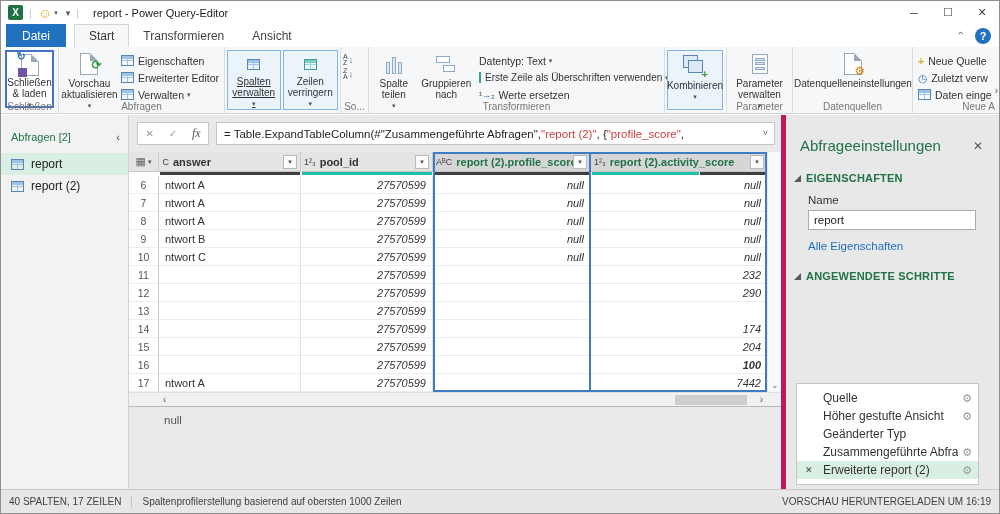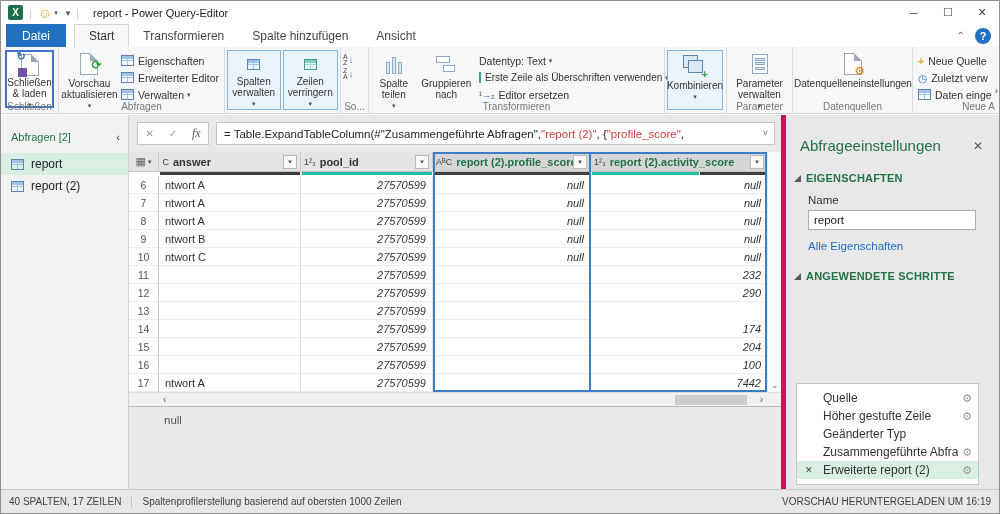--- a/index.html
+++ b/index.html
@@ -171,21 +171,20 @@
       <span class="winbtn">─</span>
       <span class="winbtn">☐</span>
       <span class="winbtn">✕</span>
     </div>
   </div>
 
   <div class="tabrow">
     <span class="tab datei">Datei</span>
     <span class="tab active">Start</span>
     <span class="tab">Transformieren</span>
-    <span class="tab">Spalte hinzufügen</span>
     <span class="tab">Ansicht</span>
     <div class="tabrow-right">
       <span class="rib-collapse">⌃</span>
       <span class="helpdot">?</span>
     </div>
   </div>
 
   <div class="ribbon">
 
     <div class="rgroup" style="width:58px;">
@@ -223,21 +222,21 @@
         </div>
         <div class="smallrow">
           <span class="sicon minitable"></span>
           <span>Verwalten</span>&nbsp;<span class="caret">▾</span>
         </div>
       </div>
       <span class="rg-label">Abfragen</span>
     </div>
 
     <div class="rgroup" style="width:116px;">
-      <div class="bigbtn bluebox" style="width:54px;">
+      <div class="bigbtn bluebox" style="width:54px;text-decoration:underline;">
         <span class="bicon">
             <span class="minitable"></span>
           </span>
         <span>Spalten verwalten</span>
           <span class="caret">▾</span>
       </div>
       <div class="bigbtn bluebox" style="width:56px;margin-left:2px;">
         <span class="bicon">
             <span class="minitable green"></span>
           </span>
@@ -294,21 +293,21 @@
         <div class="smallrow" style="font-size:10px;">
           <span class="sicon minitable green"></span>
           <span>Erste Zeile als Überschriften verwenden</span>&nbsp;<span class="caret">▾</span>
         </div>
         <div class="smallrow">
           <span class="sicon num12">
               <span>¹</span>
               <span class="blue">→</span>
               <span>₂</span>
             </span>
-          <span>Editor ersetzen</span>
+          <span>Werte ersetzen</span>
         </div>
       </div>
       <span class="rg-label">Transformieren</span>
     </div>
 
     <div class="rgroup" style="width:62px;">
       <div class="bigbtn bluebox" style="width:56px;">
         <span class="bicon">
           <span class="combicon">
               <i style="left:0;top:0;"></i>
@@ -525,21 +524,21 @@
               <div class="cell c1"></div>
               <div class="cell c2 numv">27570599</div>
               <div class="cell c3"></div>
               <div class="cell c4 numv" style="border-right: none;">204</div>
             </div>
             <div class="grow">
               <div class="cell c0 rnum">16</div>
               <div class="cell c1"></div>
               <div class="cell c2 numv">27570599</div>
               <div class="cell c3"></div>
-              <div class="cell c4 numv" style="border-right: none;">100</div>
+              <div class="cell c4 numv" style="border-right: none; font-weight: bold;">100</div>
             </div>
             <div class="grow">
               <div class="cell c0 rnum">17</div>
               <div class="cell c1">ntwort A</div>
               <div class="cell c2 numv">27570599</div>
               <div class="cell c3"></div>
               <div class="cell c4 numv" style="border-right: none;">7442</div>
             </div>
           </div>
 
@@ -576,21 +575,21 @@
       <div class="sectionhead">
         <span class="tri"></span>
         <span>ANGEWENDETE SCHRITTE</span>
       </div>
       <div class="steps">
         <div class="step">
           <span class="slabel">Quelle</span>
           <span class="gear">⚙</span>
         </div>
         <div class="step">
-          <span class="slabel">Höher gestufte Zeile</span>
+          <span class="slabel">Höher gestufte Ansicht</span>
           <span class="gear">⚙</span>
         </div>
         <div class="step">
           <span class="slabel">Geänderter Typ</span>
         </div>
         <div class="step">
           <span class="slabel">Zusammengeführte Abfragen</span>
           <span class="gear">⚙</span>
         </div>
         <div class="step sel">

